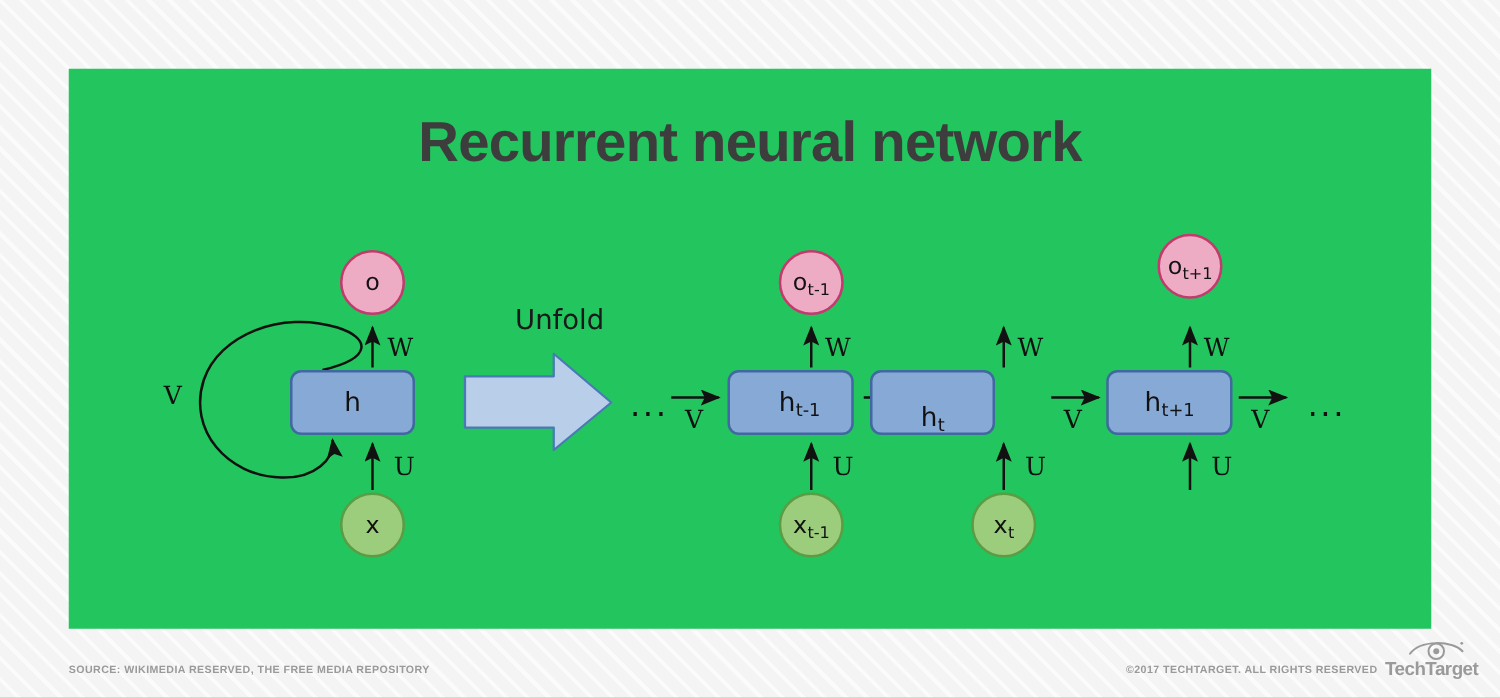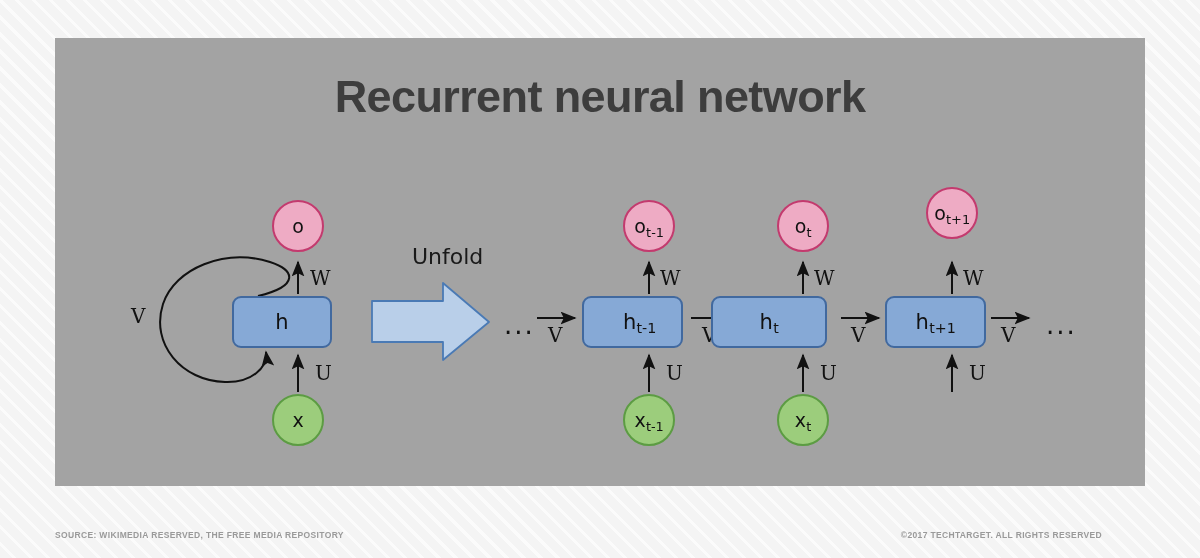--- a/index.html
+++ b/index.html
@@ -23,24 +23,24 @@
 
   #root {
     position: relative;
     width: 1200px;
     height: 558px;
   }
 
   .card {
     position: absolute;
     left: 55px;
-    top: 38px;
+    top: 55px;
     width: 1090px;
     height: 448px;
-    background: #a3a3a3;
+    background: #22c55e;
   }
 
   .title {
     position: absolute;
     left: 0;
     top: 33px;
     width: 1090px;
     text-align: center;
     font-size: 45px;
     font-weight: bold;
@@ -258,24 +258,21 @@
     <span><span>h</span><sub>t-1</sub></span>
   </div>
   <div class="node node-x" style="left:623px; top:394px;">
     <span><span>x</span><sub>t-1</sub></span>
   </div>
   <div class="glabel" style="left:660px; top:268px;">W</div>
   <div class="glabel" style="left:666px; top:363px;">U</div>
   <div class="glabel" style="left:548px; top:325px;">V</div>
   <div class="glabel" style="left:702px; top:325px;">V</div>
 
-  <div class="node node-o" style="left:777px; top:200px;">
-    <span><span>o</span><sub>t</sub></span>
-  </div>
-  <div class="node node-h" style="left:711px; top:296px; width:116px;">
+  <div class="node node-h" style="left:696px; top:296px; width:100px;align-items:flex-end;">
     <span><span>h</span><sub>t</sub></span>
   </div>
   <div class="node node-x" style="left:777px; top:394px;">
     <span><span>x</span><sub>t</sub></span>
   </div>
   <div class="glabel" style="left:814px; top:268px;">W</div>
   <div class="glabel" style="left:820px; top:363px;">U</div>
   <div class="glabel" style="left:851px; top:325px;">V</div>
 
   <div class="node node-o" style="left:926px; top:187px;">
@@ -284,14 +281,23 @@
   <div class="node node-h" style="left:885px; top:296px; width:101px;">
     <span><span>h</span><sub>t+1</sub></span>
   </div>
   <div class="glabel" style="left:963px; top:268px;">W</div>
   <div class="glabel" style="left:969px; top:363px;">U</div>
   <div class="glabel" style="left:1001px; top:325px;">V</div>
 
   <div class="footer-left">SOURCE: WIKIMEDIA RESERVED, THE FREE MEDIA REPOSITORY</div>
   <div class="footer-right">©2017  TECHTARGET. ALL RIGHTS RESERVED</div>
 
+  <div class="logo">
+    <svg class="logo-mark" width="46" height="18" viewBox="0 0 46 18">
+      <path d="M2,13 C10,2 36,2 44,11" fill="none" stroke="#9a9a9a" stroke-width="1.6" stroke-linecap="round"></path>
+      <circle cx="23" cy="11" r="6.2" fill="none" stroke="#9a9a9a" stroke-width="1.6"></circle>
+      <circle cx="23" cy="11" r="2.4" fill="#9a9a9a"></circle>
+      <circle cx="43.4" cy="4.6" r="1.1" fill="#9a9a9a"></circle>
+    </svg>
+    <div class="logo-word">TechTarget</div>
+  </div>
 
 </div>
 
 </body></html>

